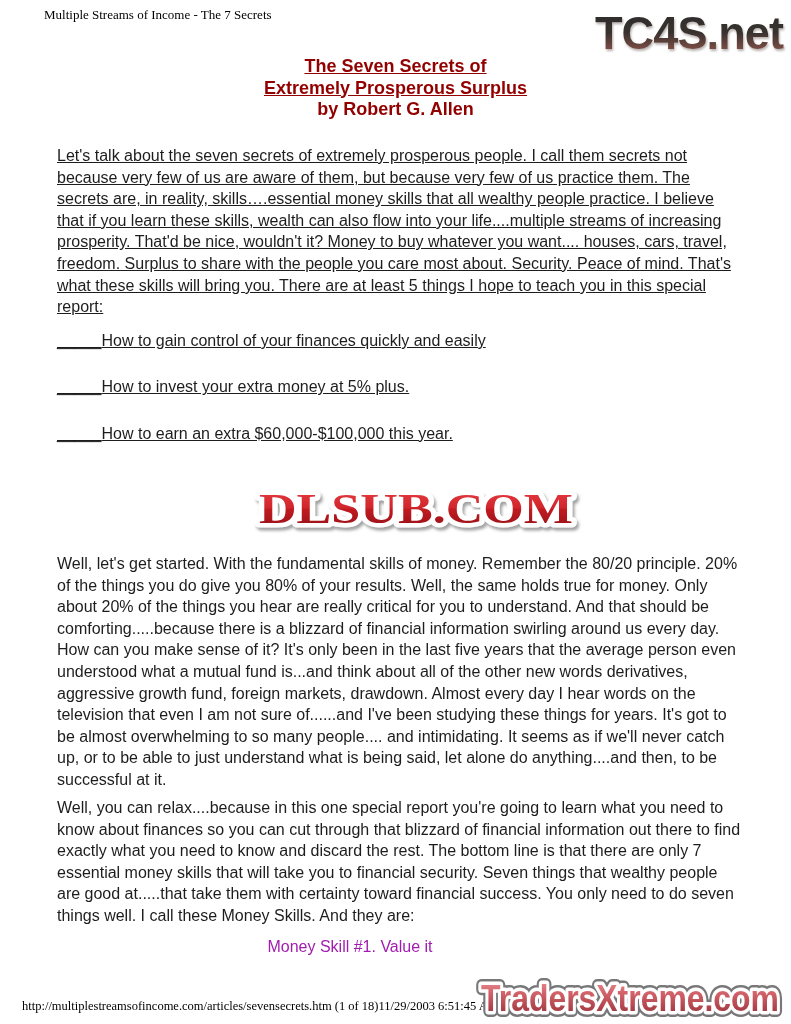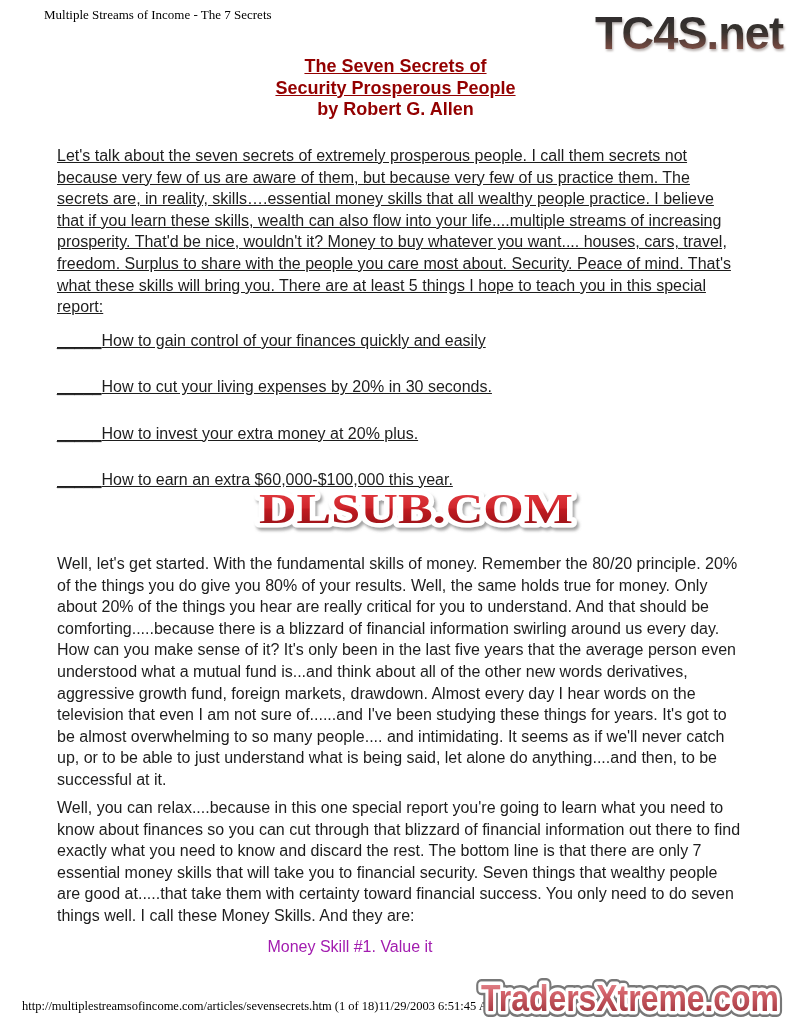--- a/index.html
+++ b/index.html
@@ -80,30 +80,29 @@
       </linearGradient>
       <filter id="f-tc4s" x="-20%" y="-20%" width="150%" height="150%">
         <feDropShadow dx="1" dy="2" stdDeviation="1.2" flood-color="#b9b2b0"></feDropShadow>
       </filter>
     </defs>
     <text class="tc4s-text" x="99" y="45" text-anchor="middle" textLength="188" lengthAdjust="spacingAndGlyphs" filter="url(#f-tc4s)">TC4S.net</text>
   </svg>
 
   <div class="title-block">
     <div class="title-line">The Seven Secrets of</div>
-    <div class="title-line">Security Prosperous People</div>
+    <div class="title-line">Extremely Prosperous Surplus</div>
     <div class="byline">by Robert G. Allen</div>
   </div>
 
   <p class="body-text p1">Let's talk about the seven secrets of extremely prosperous people. I call them secrets not because very few of us are aware of them, but because very few of us practice them. The secrets are, in reality, skills….essential money skills that all wealthy people practice. I believe that if you learn these skills, wealth can also flow into your life....multiple streams of increasing prosperity. That'd be nice, wouldn't it? Money to buy whatever you want.... houses, cars, travel, freedom. Surplus to share with the people you care most about. Security. Peace of mind. That's what these skills will bring you. There are at least 5 things I hope to teach you in this special report:</p>
 
   <div class="list">
     <div class="list-item"><span class="blank">_____</span><span>How to gain control of your finances quickly and easily</span></div>
-    <div class="list-item"><span class="blank">_____</span><span>How to cut your living expenses by 20% in 30 seconds.</span></div>
-    <div class="list-item"><span class="blank">_____</span><span>How to invest your extra money at 20% plus.</span></div>
+    <div class="list-item"><span class="blank">_____</span><span>How to invest your extra money at 5% plus.</span></div>
     <div class="list-item"><span class="blank">_____</span><span>How to earn an extra $60,000-$100,000 this year.</span></div>
   </div>
 
   <svg class="dlsub-logo" width="336" height="56">
     <defs>
       <linearGradient id="g-dlsub" x1="0" y1="0" x2="0" y2="1">
         <stop offset="0" stop-color="#e94046"></stop>
         <stop offset="0.48" stop-color="#d0262c"></stop>
         <stop offset="0.52" stop-color="#c01b21"></stop>
         <stop offset="1" stop-color="#8f1015"></stop>

